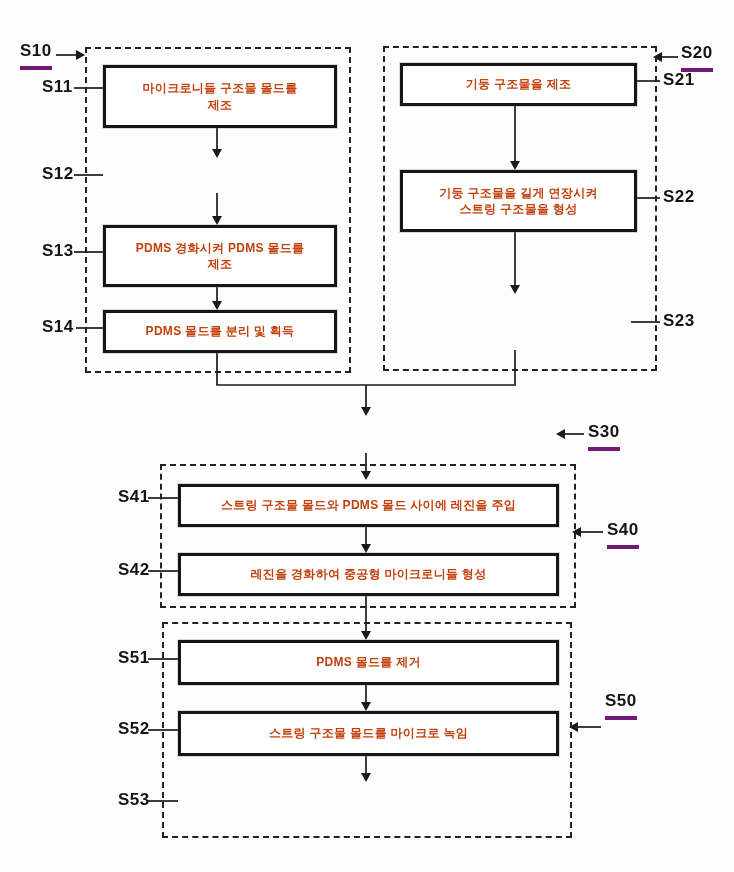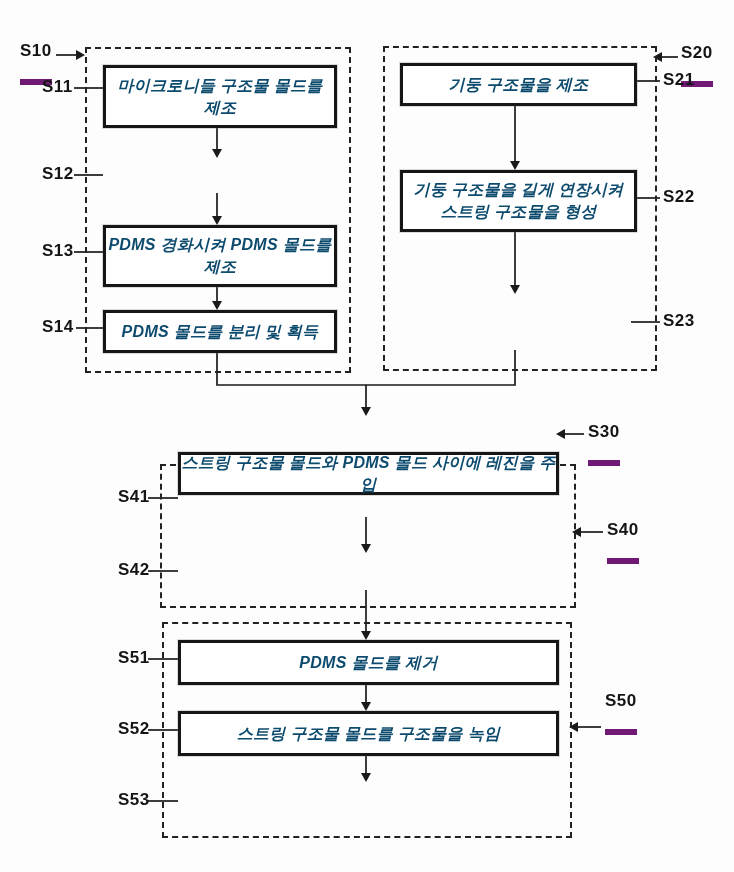--- a/index.html
+++ b/index.html
@@ -11,28 +11,28 @@
   #lines{position:absolute;left:0;top:0;width:734px;height:872px;}
   .dashed-group{
     position:absolute;border:2px dashed #222;background:transparent;
   }
   .step{
     position:absolute;border:3px solid #161616;background:#fff;
     display:flex;align-items:center;justify-content:center;text-align:center;
     box-shadow:0 0 0 1px rgba(120,120,120,.25);
   }
   .step span{
-    white-space:pre-line;font-size:16px;font-weight:600;letter-spacing:.3px;
-    line-height:1.35;color:#0c4a6e;font-style:italic;
+    white-space:pre-line;font-size:12px;font-weight:600;letter-spacing:.3px;
+    line-height:1.35;color:#c2410c;
   }
   .slabel{
     position:absolute;font-size:17px;font-weight:700;letter-spacing:.5px;
     color:#141414;line-height:1.1;
   }
-  .slabel .ul{border-bottom:6px solid #701a75;padding-bottom:18px;display:inline-block;}
+  .slabel .ul{border-bottom:4px solid #701a75;padding-bottom:5px;display:inline-block;}
   svg line{stroke:#1a1a1a;stroke-width:1.7;}
   svg path{stroke:#1a1a1a;stroke-width:1.7;fill:none;}
   svg polygon{fill:#1a1a1a;stroke:none;}
 </style>
 </head>
 <body>
 
 <div id="canvas">
 
   <svg id="lines" viewBox="0 0 734 872">
@@ -139,29 +139,32 @@
 
   <div class="step" style="left:103px;top:310px;width:228px;height:37px">
     <span>PDMS 몰드를 분리 및 획득</span>
     </div>
   <div class="step" style="left:400px;top:170px;width:231px;height:56px">
     <span>기둥 구조물을 길게 연장시켜
 스트링 구조물을 형성</span>
     </div>
 
 
-  <div class="step" style="left:178px;top:452px;width:375px;height:37px">
+  <div class="step" style="left:178px;top:484px;width:375px;height:37px">
     <span>스트링 구조물 몰드와 PDMS 몰드 사이에 레진을 주입</span>
+    </div>
+  <div class="step" style="left:178px;top:553px;width:375px;height:37px">
+    <span>레진을 경화하여 중공형 마이크로니들 형성</span>
     </div>
 
   <div class="step" style="left:178px;top:640px;width:375px;height:39px">
     <span>PDMS 몰드를 제거</span>
     </div>
   <div class="step" style="left:178px;top:711px;width:375px;height:39px">
-    <span>스트링 구조물 몰드를 구조물을 녹임</span>
+    <span>스트링 구조물 몰드를 마이크로 녹임</span>
     </div>
 
   <div class="slabel" style="left:20px;top:42px">
     <span class="ul">S10</span></div>
   <div class="slabel" style="left:681px;top:44px">
     <span class="ul">S20</span></div>
   <div class="slabel" style="left:588px;top:423px">
     <span class="ul">S30</span></div>
   <div class="slabel" style="left:607px;top:521px">
     <span class="ul">S40</span></div>

